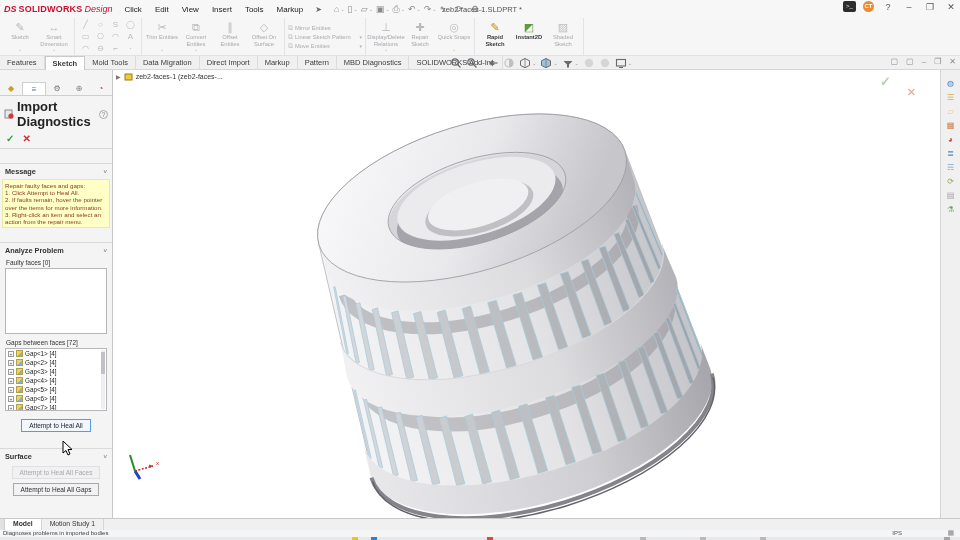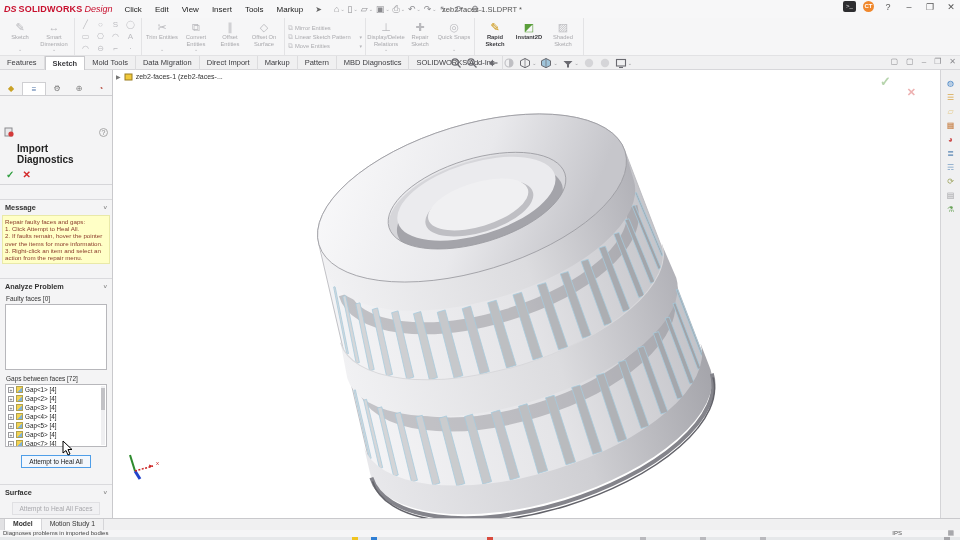--- a/index.html
+++ b/index.html
@@ -57,21 +57,21 @@
   #left-panel { position:absolute; left:0; top:0; width:113px; height:448px; background:#f4f4f5; border-right:1px solid #c9c9cc; }
   #viewport { position:absolute; left:113px; top:0; width:827px; height:448px; background:#fff; overflow:hidden; }
   #taskpane { position:absolute; right:0; top:0; width:20px; height:448px; background:#f0f0f1; border-left:1px solid #d4d4d7; display:flex; flex-direction:column; align-items:center; padding-top:8px; gap:3px; }
   .tp-ic { width:12px; height:11px; border-radius:2px; font-size:8px; line-height:11px; text-align:center; }
 
   
   #pm-tabs { display:flex; height:14px; margin-top:12px; border-bottom:1px solid #cfcfd2; }
   .pmtab { flex:1; text-align:center; font-size:8px; line-height:13px; color:#777; }
   .pmtab.active { background:#fff; border:1px solid #cfcfd2; border-bottom:none; }
   #pm-header { display:flex; align-items:center; gap:3px; padding:3px 4px 2px 4px; }
-  #pm-header .t { font-size:10px; font-weight:bold; color:#222; flex:1;margin-top:44px; }
+  #pm-header .t { font-size:13px; font-weight:bold; color:#222; flex:1; }
   #pm-help { font-size:7px; color:#888; border:1px solid #aaa; border-radius:50%; width:9px; height:9px; line-height:8px; text-align:center; }
   #pm-actions { display:flex; gap:8px; padding:2px 6px 4px 6px; border-bottom:1px solid #d6d6d9; }
   #accept-icon { color:#2e9e3e; font-size:10px; font-weight:bold; }
   #cancel-icon { color:#d42a2a; font-size:10px; font-weight:bold; }
   .hdr { display:flex; align-items:center; font-size:7.3px; font-weight:bold; color:#333; padding:3px 5px 2px 5px; border-top:1px solid #dadadd;margin-top:14px; }
   .hdr .ch { margin-left:auto; color:#888; font-size:6px; }
   #msg-box { margin:1px 2px 4px 2px; background:#ffffc6; border:1px solid #e9e9a8; padding:2px 2px; }
   #msg-box .l0 { font-size:6.2px; color:#8a3a2a; line-height:7.2px; }
   #msg-box li { font-size:6.2px; color:#8a3a2a; line-height:7.2px; list-style:none; }
   .lbl { font-size:6.5px; color:#333; padding:2px 6px 1px 6px; }

